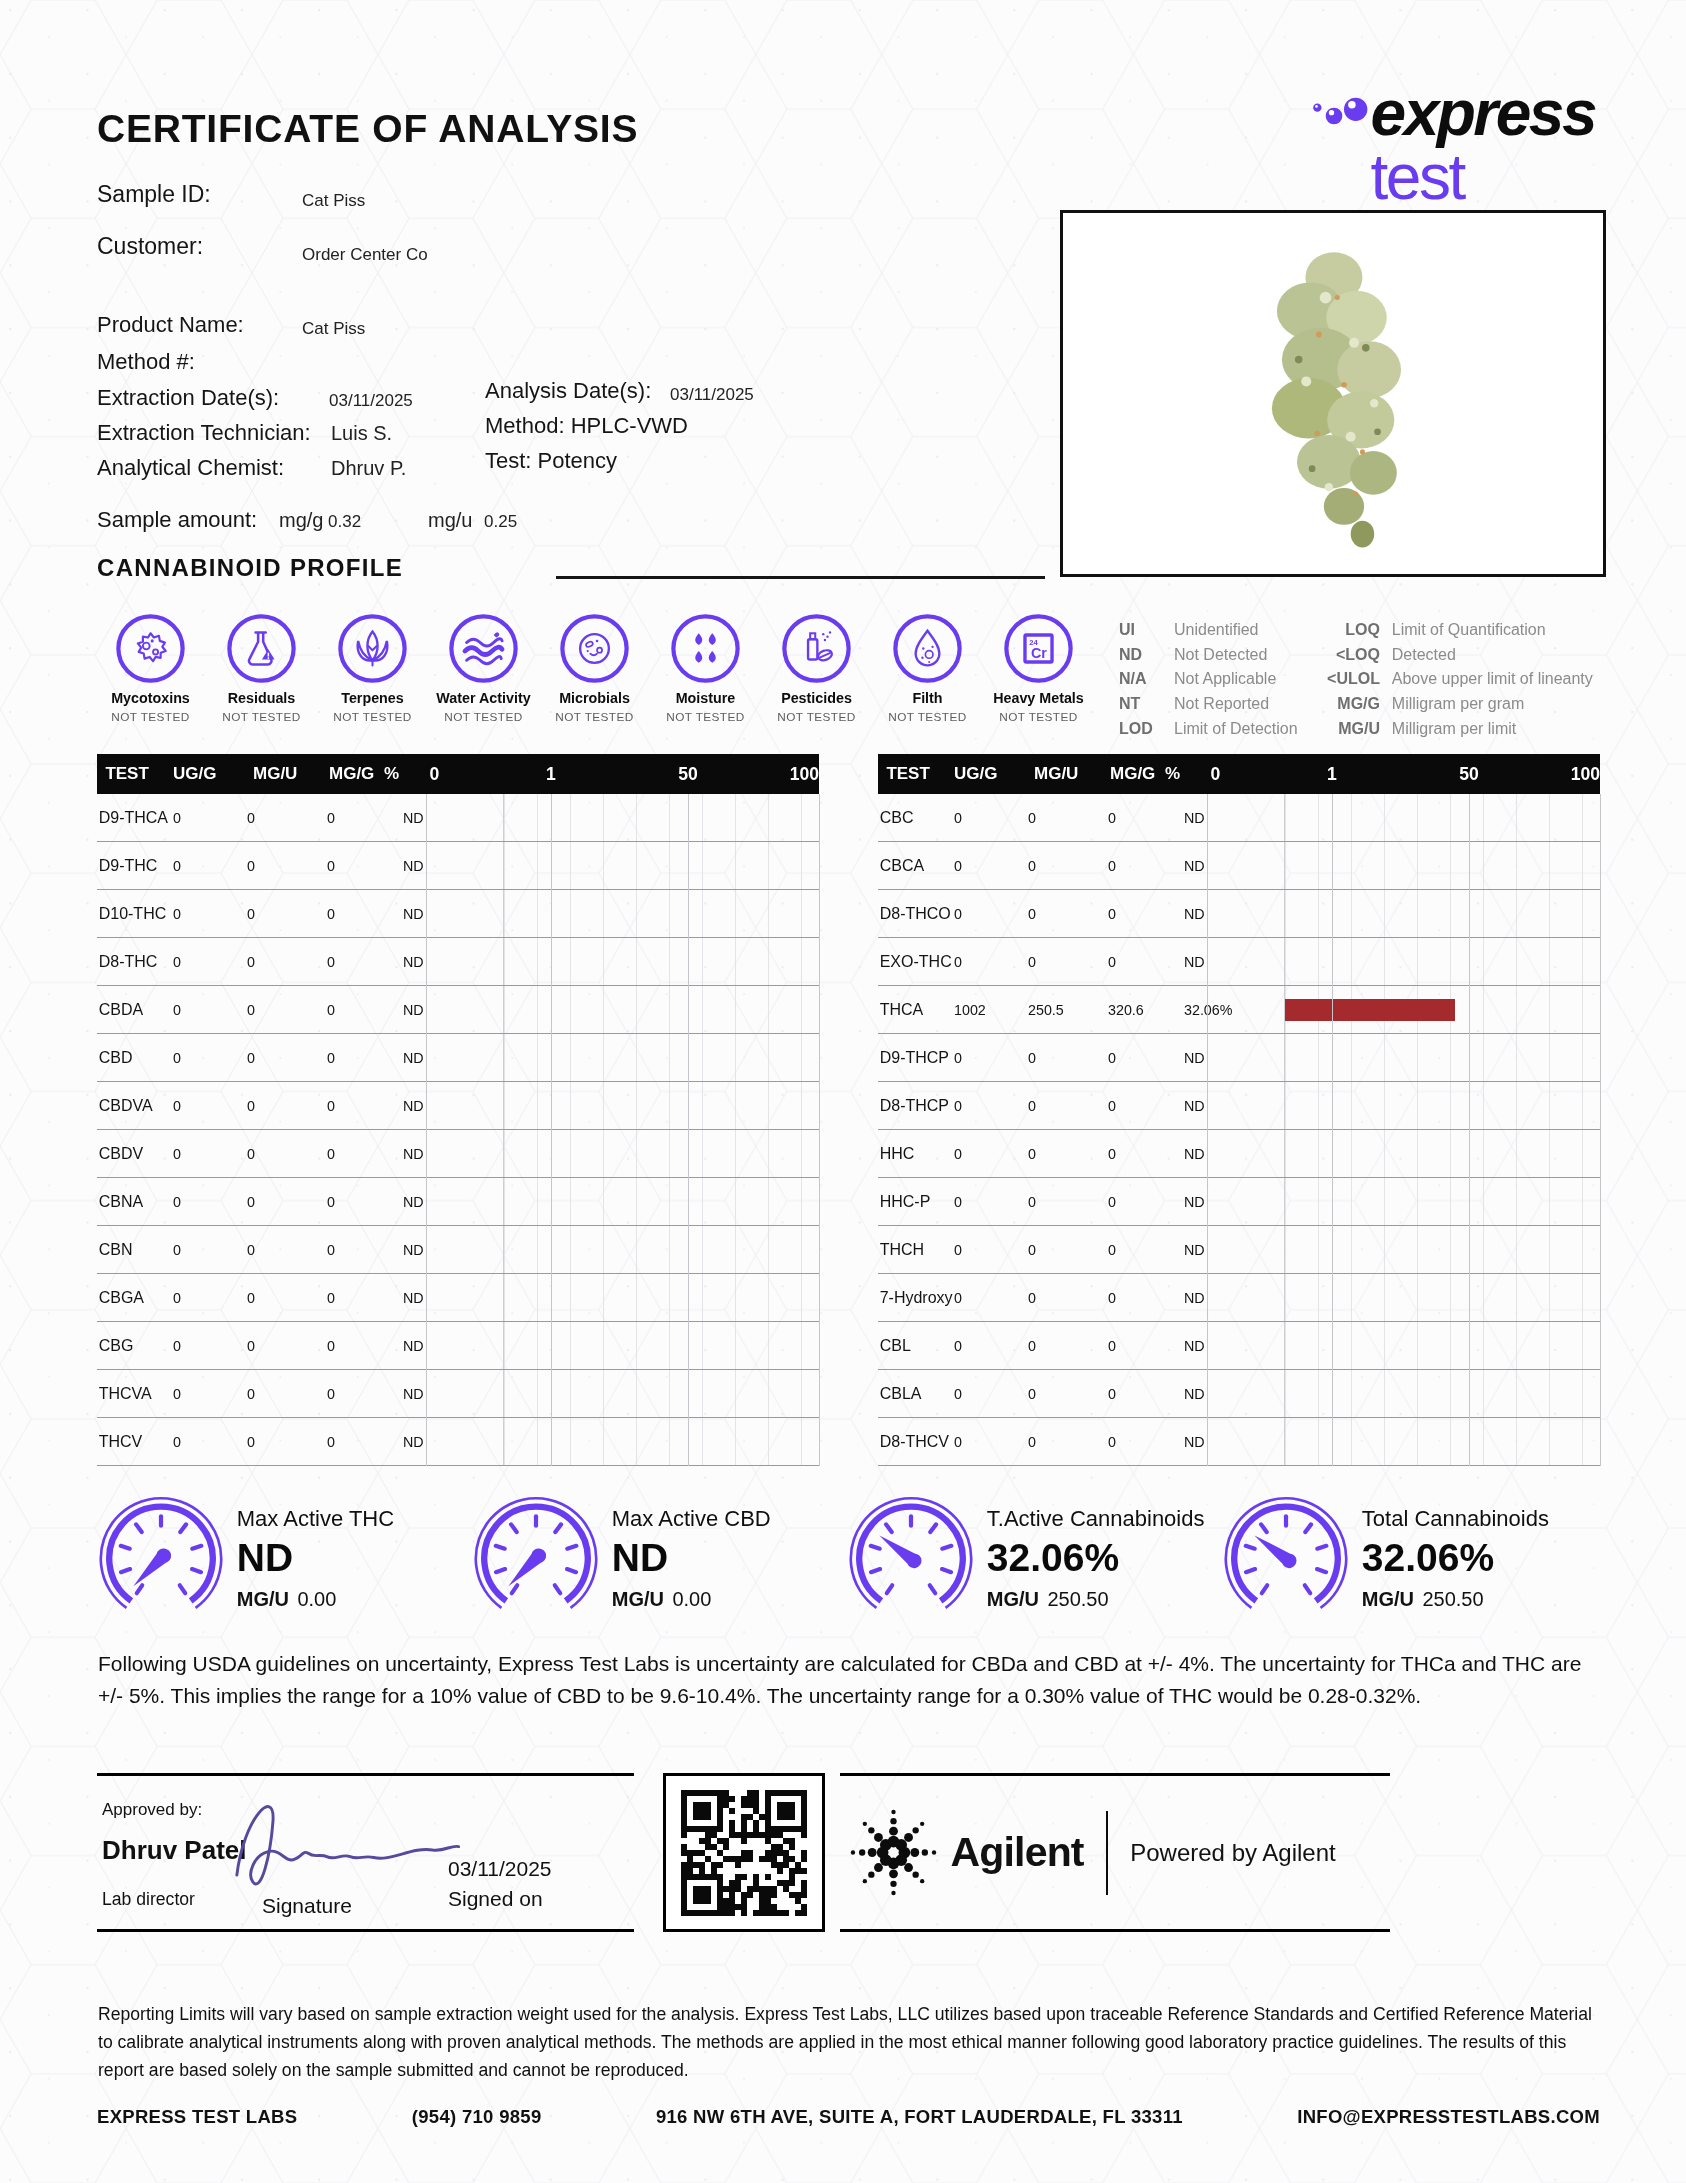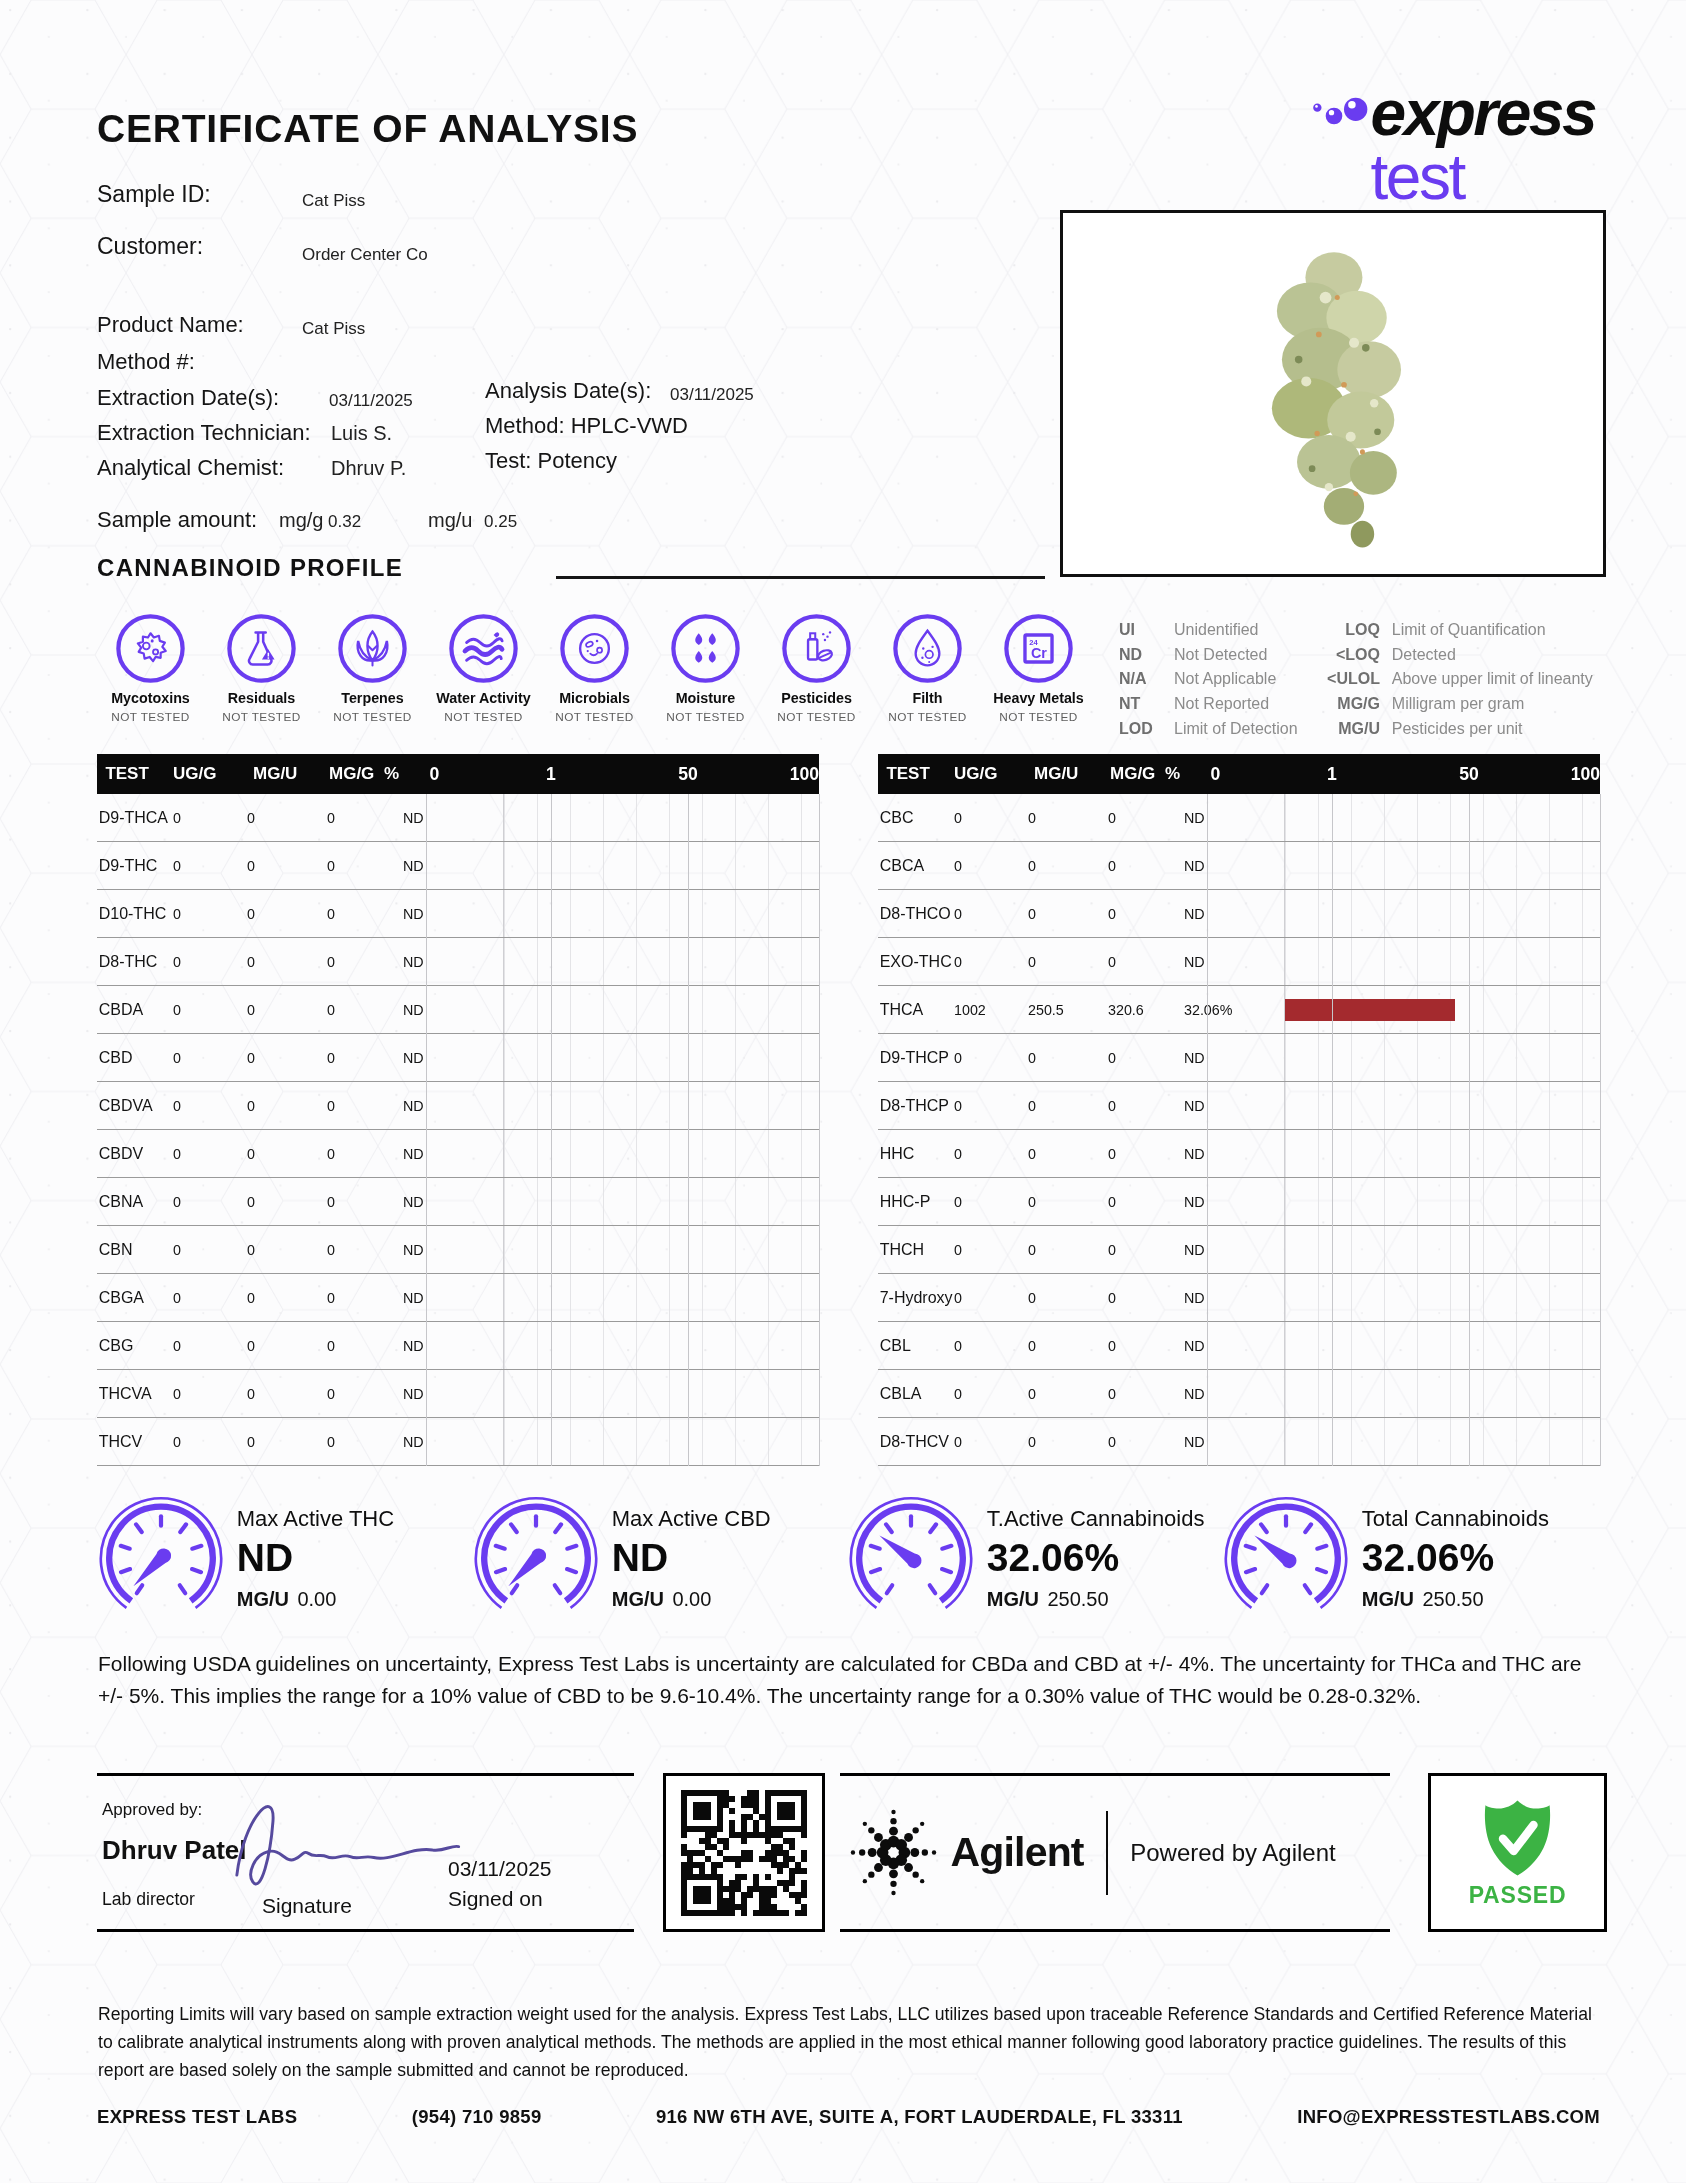--- a/index.html
+++ b/index.html
@@ -359,21 +359,21 @@
       <div class="leg-row">
     <span class="leg-abbr">&lt;ULOL</span>
     <span class="leg-text">Above upper limit of lineanty</span>
   </div>
       <div class="leg-row">
     <span class="leg-abbr">MG/G</span>
     <span class="leg-text">Milligram per gram</span>
   </div>
       <div class="leg-row">
     <span class="leg-abbr">MG/U</span>
-    <span class="leg-text">Pesticides per unit</span>
+    <span class="leg-text">Milligram per limit</span>
   </div>
     </div>
 
   <div class="coa-table left">
     <div class="t-head">
         <span class="hcell hc0">TEST</span>
         <span class="hcell hc1">UG/G</span>
         <span class="hcell hc2">MG/U</span>
         <span class="hcell hc3">MG/G</span>
         <span class="hcell hc4">%</span>
@@ -1048,27 +1048,20 @@
         <circle cx="73.2" cy="54.8" r="7" fill="#0c0c0c"></circle>
         <circle cx="82.0" cy="46.0" r="5.3" fill="#0c0c0c"></circle>
         <circle cx="90.5" cy="37.5" r="3.8" fill="#0c0c0c"></circle>
         <circle cx="98.3" cy="29.7" r="2.6" fill="#0c0c0c"></circle>
       </svg>
     <div class="ag-brand">Agilent</div>
     <div class="ag-divider"></div>
     <div class="ag-powered">Powered by Agilent</div>
   </div>
 
-  <div class="pass-box">
-    <svg width="77" height="84" viewBox="0 0 100 110">
-      <path d="M50 6 C42 14 30 18 20 16 C14 15 10 14 8 12 C6 30 8 52 16 68 C24 84 36 96 50 104 C64 96 76 84 84 68 C92 52 94 30 92 12 C90 14 86 15 80 16 C70 18 58 14 50 6 Z" fill="#3cb344"></path>
-      <path d="M31 56 L45 72 L71 38" fill="none" stroke="#ffffff" stroke-width="11" stroke-linecap="round" stroke-linejoin="round"></path>
-    </svg>
-    <div class="pass-label">PASSED</div>
-  </div>
 
   <div class="disclaimer">Reporting Limits will vary based on sample extraction weight used for the analysis. Express Test Labs, LLC utilizes based upon traceable Reference Standards and Certified Reference Material to calibrate analytical instruments along with proven analytical methods. The methods are applied in the most ethical manner following good laboratory practice guidelines. The results of this report are based solely on the sample submitted and cannot be reproduced.</div>
   <div class="footer-line" id="footer-line">
       <span>EXPRESS TEST LABS</span>
       <span>(954) 710 9859</span>
       <span>916 NW 6TH AVE, SUITE A, FORT LAUDERDALE, FL 33311</span>
       <span>INFO@EXPRESSTESTLABS.COM</span>
     </div>
 
 </div>

